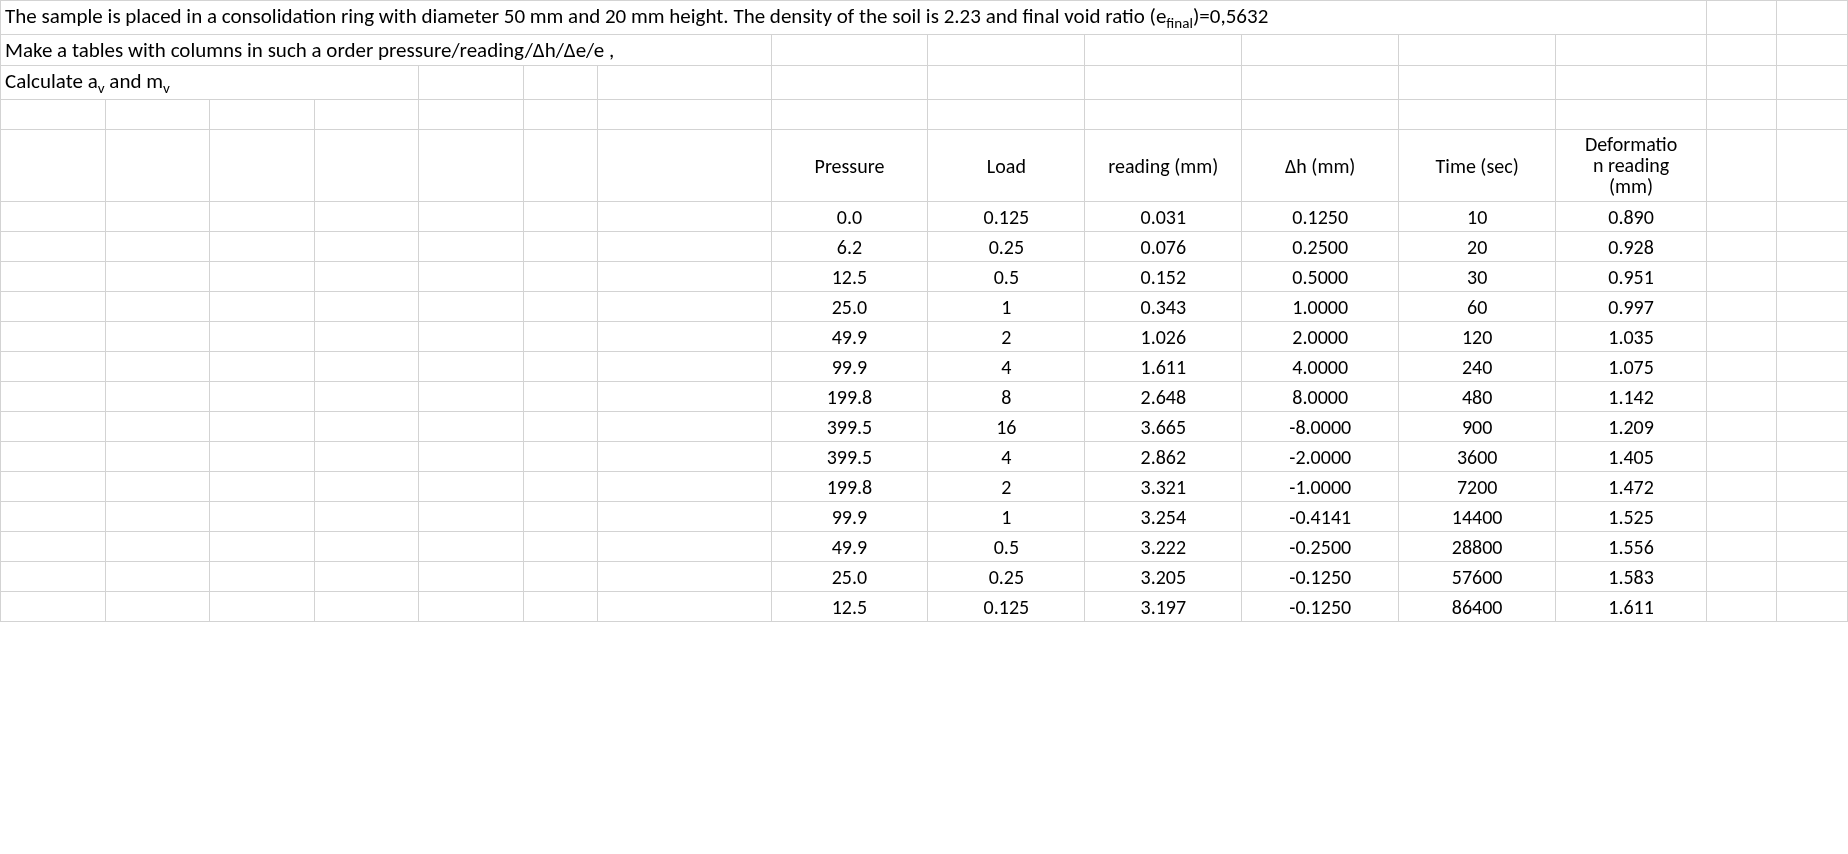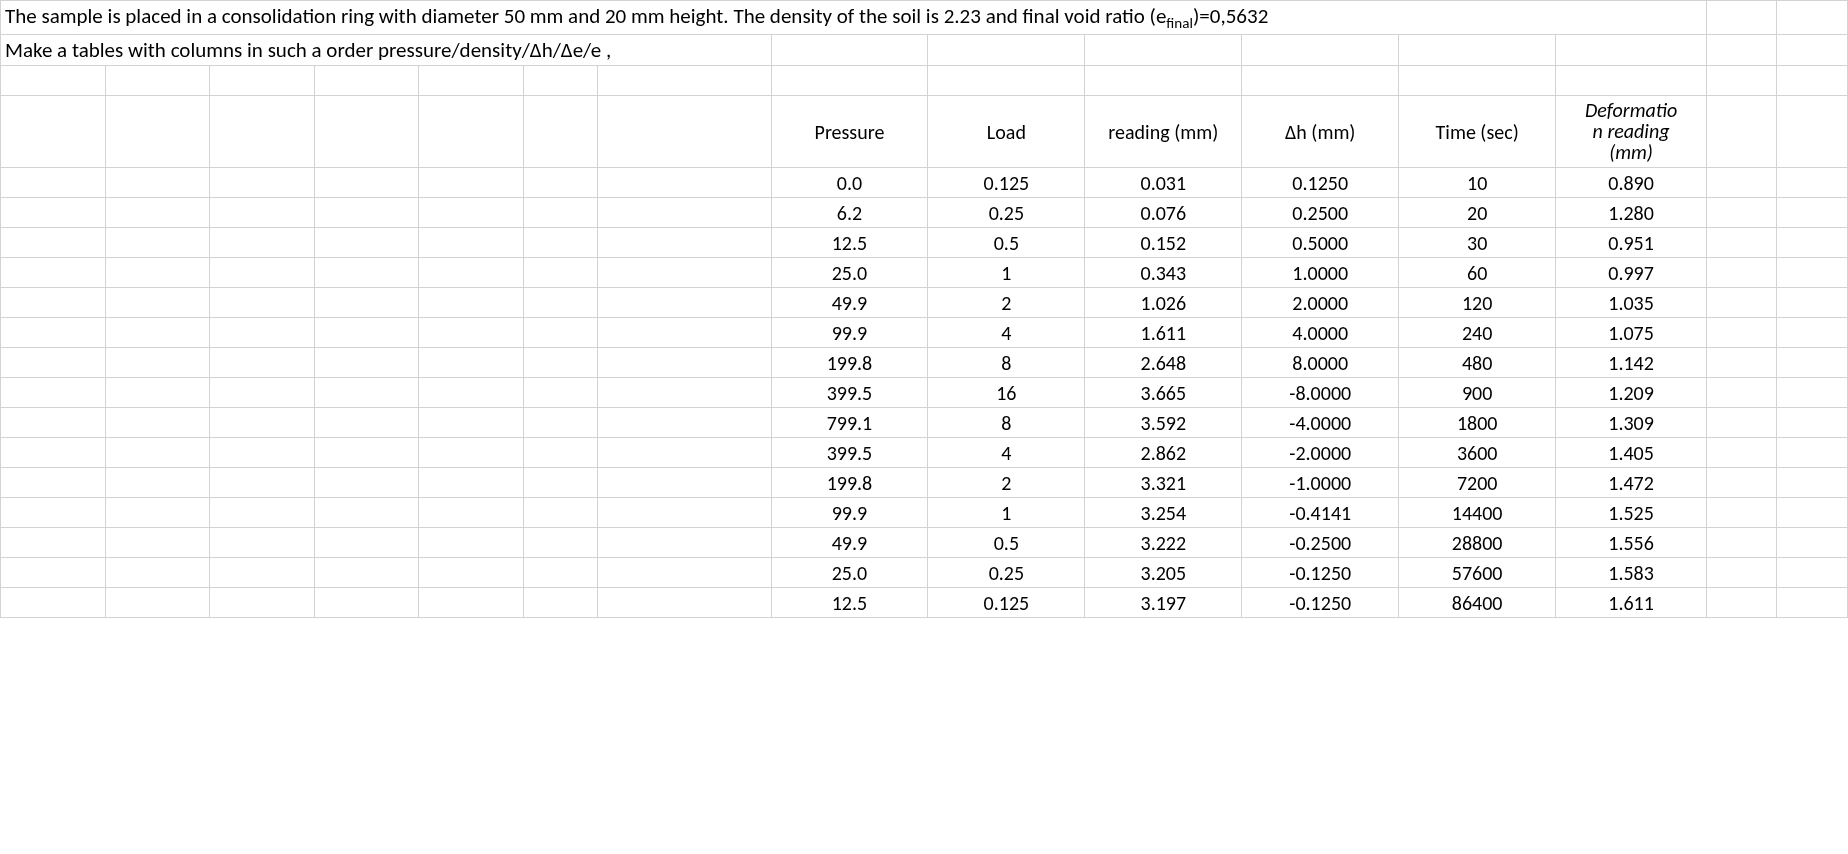--- a/index.html
+++ b/index.html
@@ -30,21 +30,20 @@
     }
     .sub { font-size: 0.72em; vertical-align: sub; }
     .data-header td {
       text-align: center;
       vertical-align: middle;
     }
     .last-hdr {
       line-height: 1.05;
       overflow: hidden;
       height: 72px;
-      font-style: italic;
     }
     .data-row td {
       text-align: center;
     }
     
     .cA{width:104px}.cB{width:104px}.cC{width:104px}.cD{width:104px}.cE{width:104px}.cF{width:74px}.cG{width:172px}
     .cH{width:156px}.cI{width:156px}.cJ{width:156px}.cK{width:156px}.cL{width:156px}.cM{width:150px}
     .cN{width:70px}.cO{width:70px}
   </style>
 </head>
@@ -70,33 +69,47 @@
   </colgroup>
   <tbody id="tbody">
 
     <tr>
       <td class="instr" colspan="13"><span>The sample is placed in a consolidation ring with diameter 50 mm and 20 mm height. The density of the soil is 2.23 and final void ratio (e</span><span class="sub">final</span><span>)=0,5632</span></td>
       <td></td>
       <td></td>
     </tr>
 
     <tr>
-      <td class="instr" colspan="7">Make a tables with columns in such a order  pressure/density/Δh/Δe/e ,</td>
-      <td></td>
-        <td></td>
-        <td></td>
-        <td></td>
-        <td></td>
-        <td></td>
-        <td></td>
-        <td></td>
-    </tr>
-
-
-
+      <td class="instr" colspan="7">Make a tables with columns in such a order  pressure/reading/Δh/Δe/e ,</td>
+      <td></td>
+        <td></td>
+        <td></td>
+        <td></td>
+        <td></td>
+        <td></td>
+        <td></td>
+        <td></td>
+    </tr>
+
+
+
+    <tr>
+      <td class="instr" colspan="4"><span> Calculate a</span><span class="sub">v</span><span> and m</span><span class="sub">v</span></td>
+      <td></td>
+        <td></td>
+        <td></td>
+        <td></td>
+        <td></td>
+        <td></td>
+        <td></td>
+        <td></td>
+        <td></td>
+        <td></td>
+        <td></td>
+    </tr>
 
 
     <tr>
       <td></td>
         <td></td>
         <td></td>
         <td></td>
         <td></td>
         <td></td>
         <td></td>
@@ -155,21 +168,21 @@
         <td></td>
         <td></td>
         <td></td>
         <td></td>
         <td></td>
         <td>6.2</td>
         <td>0.25</td>
         <td>0.076</td>
         <td>0.2500</td>
         <td>20</td>
-        <td>1.280</td>
+        <td>0.928</td>
         <td></td>
         <td></td>
       </tr>
       <tr class="data-row">
         <td></td>
         <td></td>
         <td></td>
         <td></td>
         <td></td>
         <td></td>
@@ -269,37 +282,20 @@
         <td></td>
       </tr>
       <tr class="data-row">
         <td></td>
         <td></td>
         <td></td>
         <td></td>
         <td></td>
         <td></td>
         <td></td>
-        <td>799.1</td>
-        <td>8</td>
-        <td>3.592</td>
-        <td>-4.0000</td>
-        <td>1800</td>
-        <td>1.309</td>
-        <td></td>
-        <td></td>
-      </tr>
-      <tr class="data-row">
-        <td></td>
-        <td></td>
-        <td></td>
-        <td></td>
-        <td></td>
-        <td></td>
-        <td></td>
         <td>399.5</td>
         <td>4</td>
         <td>2.862</td>
         <td>-2.0000</td>
         <td>3600</td>
         <td>1.405</td>
         <td></td>
         <td></td>
       </tr>
       <tr class="data-row">

